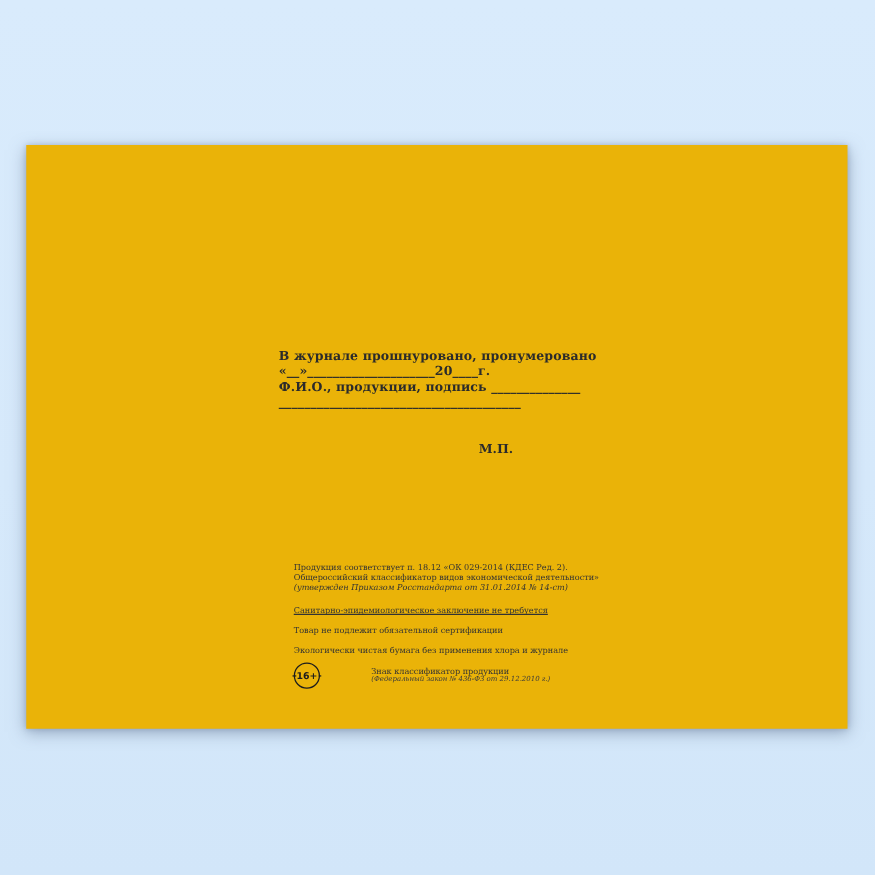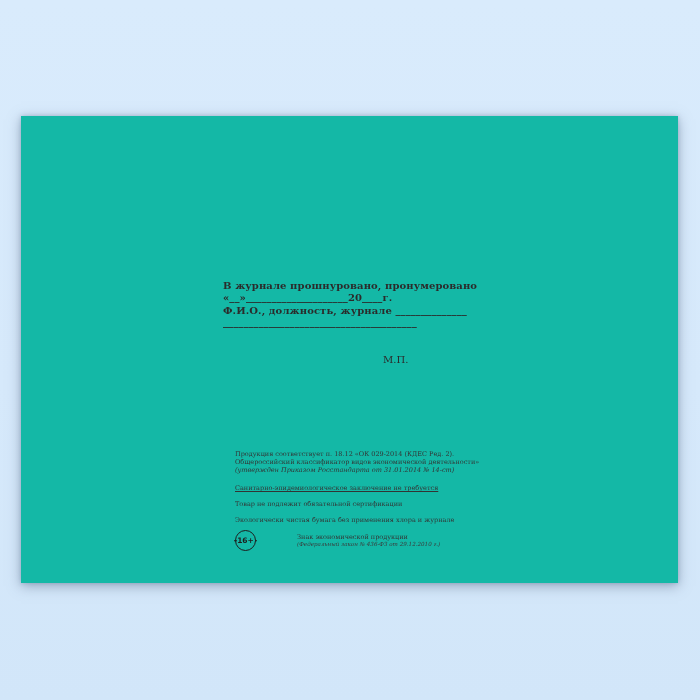--- a/index.html
+++ b/index.html
@@ -9,41 +9,41 @@
   }
   body {
     position: relative;
     background: linear-gradient(180deg, #d9ebfc 0%, #d6e9fb 55%, #d2e6f9 100%);
     overflow: hidden;
   }
   .sheet {
     position: absolute;
     left: 21px; top: 116px;
     width: 657px; height: 467px;
-    background: #14b8a6;
+    background: #eab308;
     box-shadow: 0 3px 12px rgba(85, 105, 135, 0.50),
                 0 0 4px rgba(85, 105, 135, 0.28);
   }
   
   .stitch-block {
     position: absolute;
     left: 202px; top: 164px;
     width: 230px;
     font-size: 10px;
     font-weight: 700;
     line-height: 12.4px;
     color: #2b2b2b;
     letter-spacing: 0.1px;
     white-space: nowrap;
   }
   .stamp {
     position: absolute;
     left: 362px; top: 238px;
     font-size: 10px;
-    font-weight: 400;
+    font-weight: 700;
     color: #2b2b2b;
   }
   
   .fine-print {
     position: absolute;
     left: 214px; top: 334px;
     width: 230px;
     font-size: 6.5px;
     line-height: 8px;
     color: #333333;
@@ -94,36 +94,36 @@
   }
 </style>
 </head>
 <body>
 
 <div class="sheet">
 
   <div class="stitch-block">
     <div>В журнале прошнуровано, пронумеровано</div>
     <div>«__»____________________20____г.</div>
-    <div>Ф.И.О., должность, журнале ______________</div>
+    <div>Ф.И.О., продукции, подпись ______________</div>
     <div>______________________________________</div>
   </div>
 
   <div class="stamp">М.П.</div>
 
   <div class="fine-print">
     <div>Продукция соответствует п. 18.12 «ОК 029-2014 (КДЕС Ред. 2).</div>
     <div>Общероссийский классификатор видов экономической деятельности»</div>
     <div class="italic">(утвержден Приказом Росстандарта от 31.01.2014 № 14-ст)</div>
     <div class="gap-lg">Санитарно-эпидемиологическое заключение не требуется</div>
     <div class="gap-md">Товар не подлежит обязательной сертификации</div>
     <div class="gap-md">Экологически чистая бумага без применения хлора и журнале</div>
 
     <div class="age-row">
       <div class="age-badge">16+</div>
       <div class="age-text">
-        <div>Знак экономической продукции</div>
+        <div>Знак классификатор продукции</div>
         <div class="law">(Федеральный закон № 436-ФЗ от 29.12.2010 г.)</div>
       </div>
     </div>
   </div>
 
 </div>
 
 </body></html>

